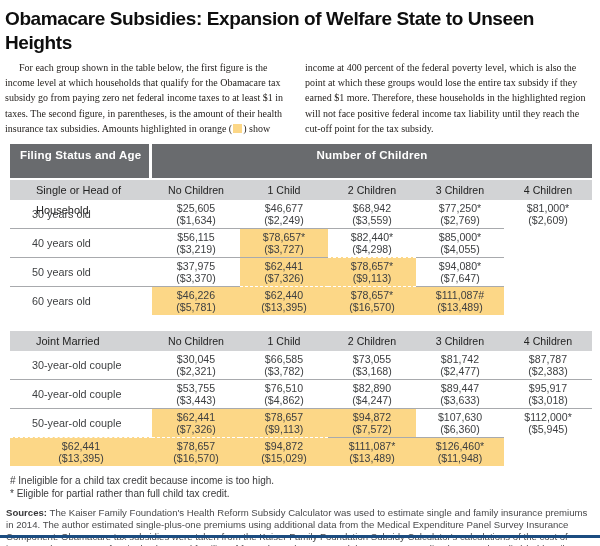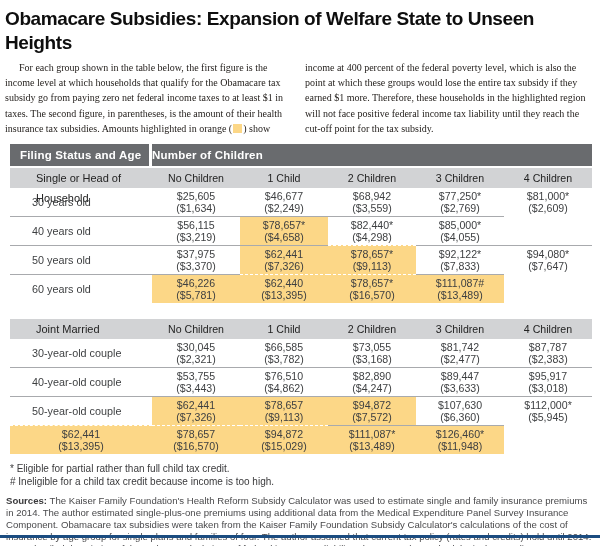--- a/index.html
+++ b/index.html
@@ -23,24 +23,24 @@
   .swatch{
     display:inline-block;width:9px;height:9px;background:var(--hl,#FCD787);
     vertical-align:-1px;margin:0 1px;
   }
   
   .tablewrap{margin:8px 8px 0 10px;width:582px;}
   .grid{display:grid;grid-template-columns:142px repeat(5,1fr);}
   .thead{margin-bottom:2px;}
   .thead .th{
     background:var(--hdr,#696B6E);color:#fff;font-weight:bold;font-size:11.5px;
-    height:22px;line-height:22px;letter-spacing:.2px;
+    height:34px;line-height:22px;letter-spacing:.2px;
   }
   .thead .th.left{padding-left:10px;margin-right:3px;}
-  .thead .th.right{}
+  .thead .th.right{text-align:center;}
   .thead{display:grid;grid-template-columns:142px 1fr;}
   .band .cell{
     background:var(--band,#D2D3D5);height:20px;line-height:20px;font-size:10.6px;
     color:#232323;text-align:center;
   }
   .band .cell.lbl{text-align:left;padding-left:26px;font-size:11px;}
   .row .cell{
     height:28px;display:flex;flex-direction:column;justify-content:center;
     text-align:center;font-size:10.6px;color:#3d3f41;
   }
@@ -117,21 +117,21 @@
             </div>
           </div>
           <div class="grid row">
             <div class="cell rowlbl sep">40 years old</div>
             <div class="cell val sep">
               <div class="income">$56,115</div>
               <div class="subsidy">($3,219)</div>
             </div>
             <div class="cell val hl sep">
               <div class="income">$78,657*</div>
-              <div class="subsidy">($4,658)</div>
+              <div class="subsidy">($3,727)</div>
             </div>
             <div class="cell val sep">
               <div class="income">$82,440*</div>
               <div class="subsidy">($4,298)</div>
             </div>
             <div class="cell val sep">
               <div class="income">$85,000*</div>
               <div class="subsidy">($4,055)</div>
             </div>
           </div>
@@ -141,24 +141,20 @@
               <div class="income">$37,975</div>
               <div class="subsidy">($3,370)</div>
             </div>
             <div class="cell val hl sep">
               <div class="income">$62,441</div>
               <div class="subsidy">($7,326)</div>
             </div>
             <div class="cell val hl sep-dash">
               <div class="income">$78,657*</div>
               <div class="subsidy">($9,113)</div>
-            </div>
-            <div class="cell val sep">
-              <div class="income">$92,122*</div>
-              <div class="subsidy">($7,833)</div>
             </div>
             <div class="cell val sep">
               <div class="income">$94,080*</div>
               <div class="subsidy">($7,647)</div>
             </div>
           </div>
           <div class="grid row">
             <div class="cell rowlbl sep">60 years old</div>
             <div class="cell val hl sep">
               <div class="income">$46,226</div>
@@ -276,22 +272,22 @@
             <div class="cell val hl sep">
               <div class="income">$126,460*</div>
               <div class="subsidy">($11,948)</div>
             </div>
           </div>
         </div>
       </div>
   </div>
 
   <div class="footnotes">
+    <div># Ineligible for a child tax credit because income is too high.</div>
     <div>* Eligible for partial rather than full child tax credit.</div>
-    <div># Ineligible for a child tax credit because income is too high.</div>
   </div>
 
   <div class="sources">
     <b>Sources:</b><span> The Kaiser Family Foundation's Health Reform Subsidy Calculator was used to estimate single and family insurance premiums in 2014. The author estimated single-plus-one premiums using additional data from the Medical Expenditure Panel Survey Insurance Component. Obamacare tax subsidies were taken from the Kaiser Family Foundation Subsidy Calculator's calculations of the cost of insurance by age group for single plans and families of four. The author assumed that current tax policy (rates and credits) hold until 2014.  For a detailed description of the author's calculations of federal income tax liability, please see the methodological appendix.</span>
   </div>
 
   <div class="bottomrule"></div>
 </div>
 
 </body></html>

